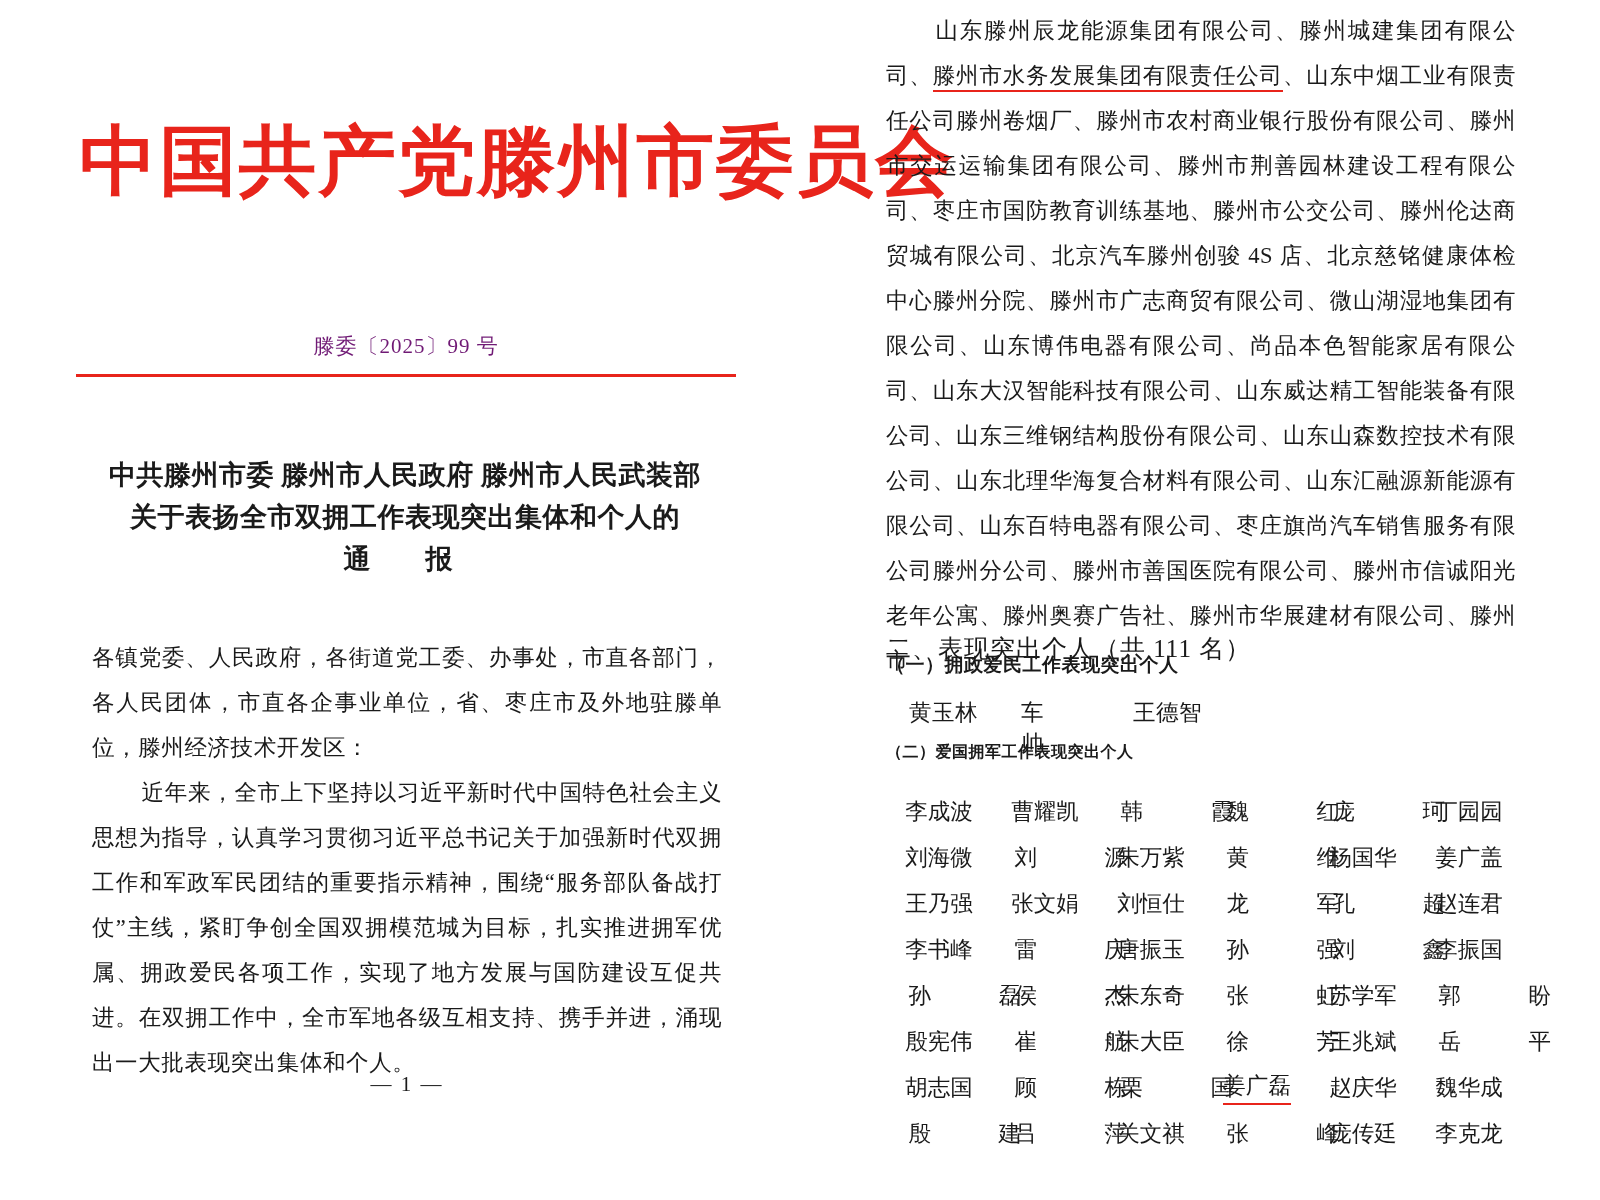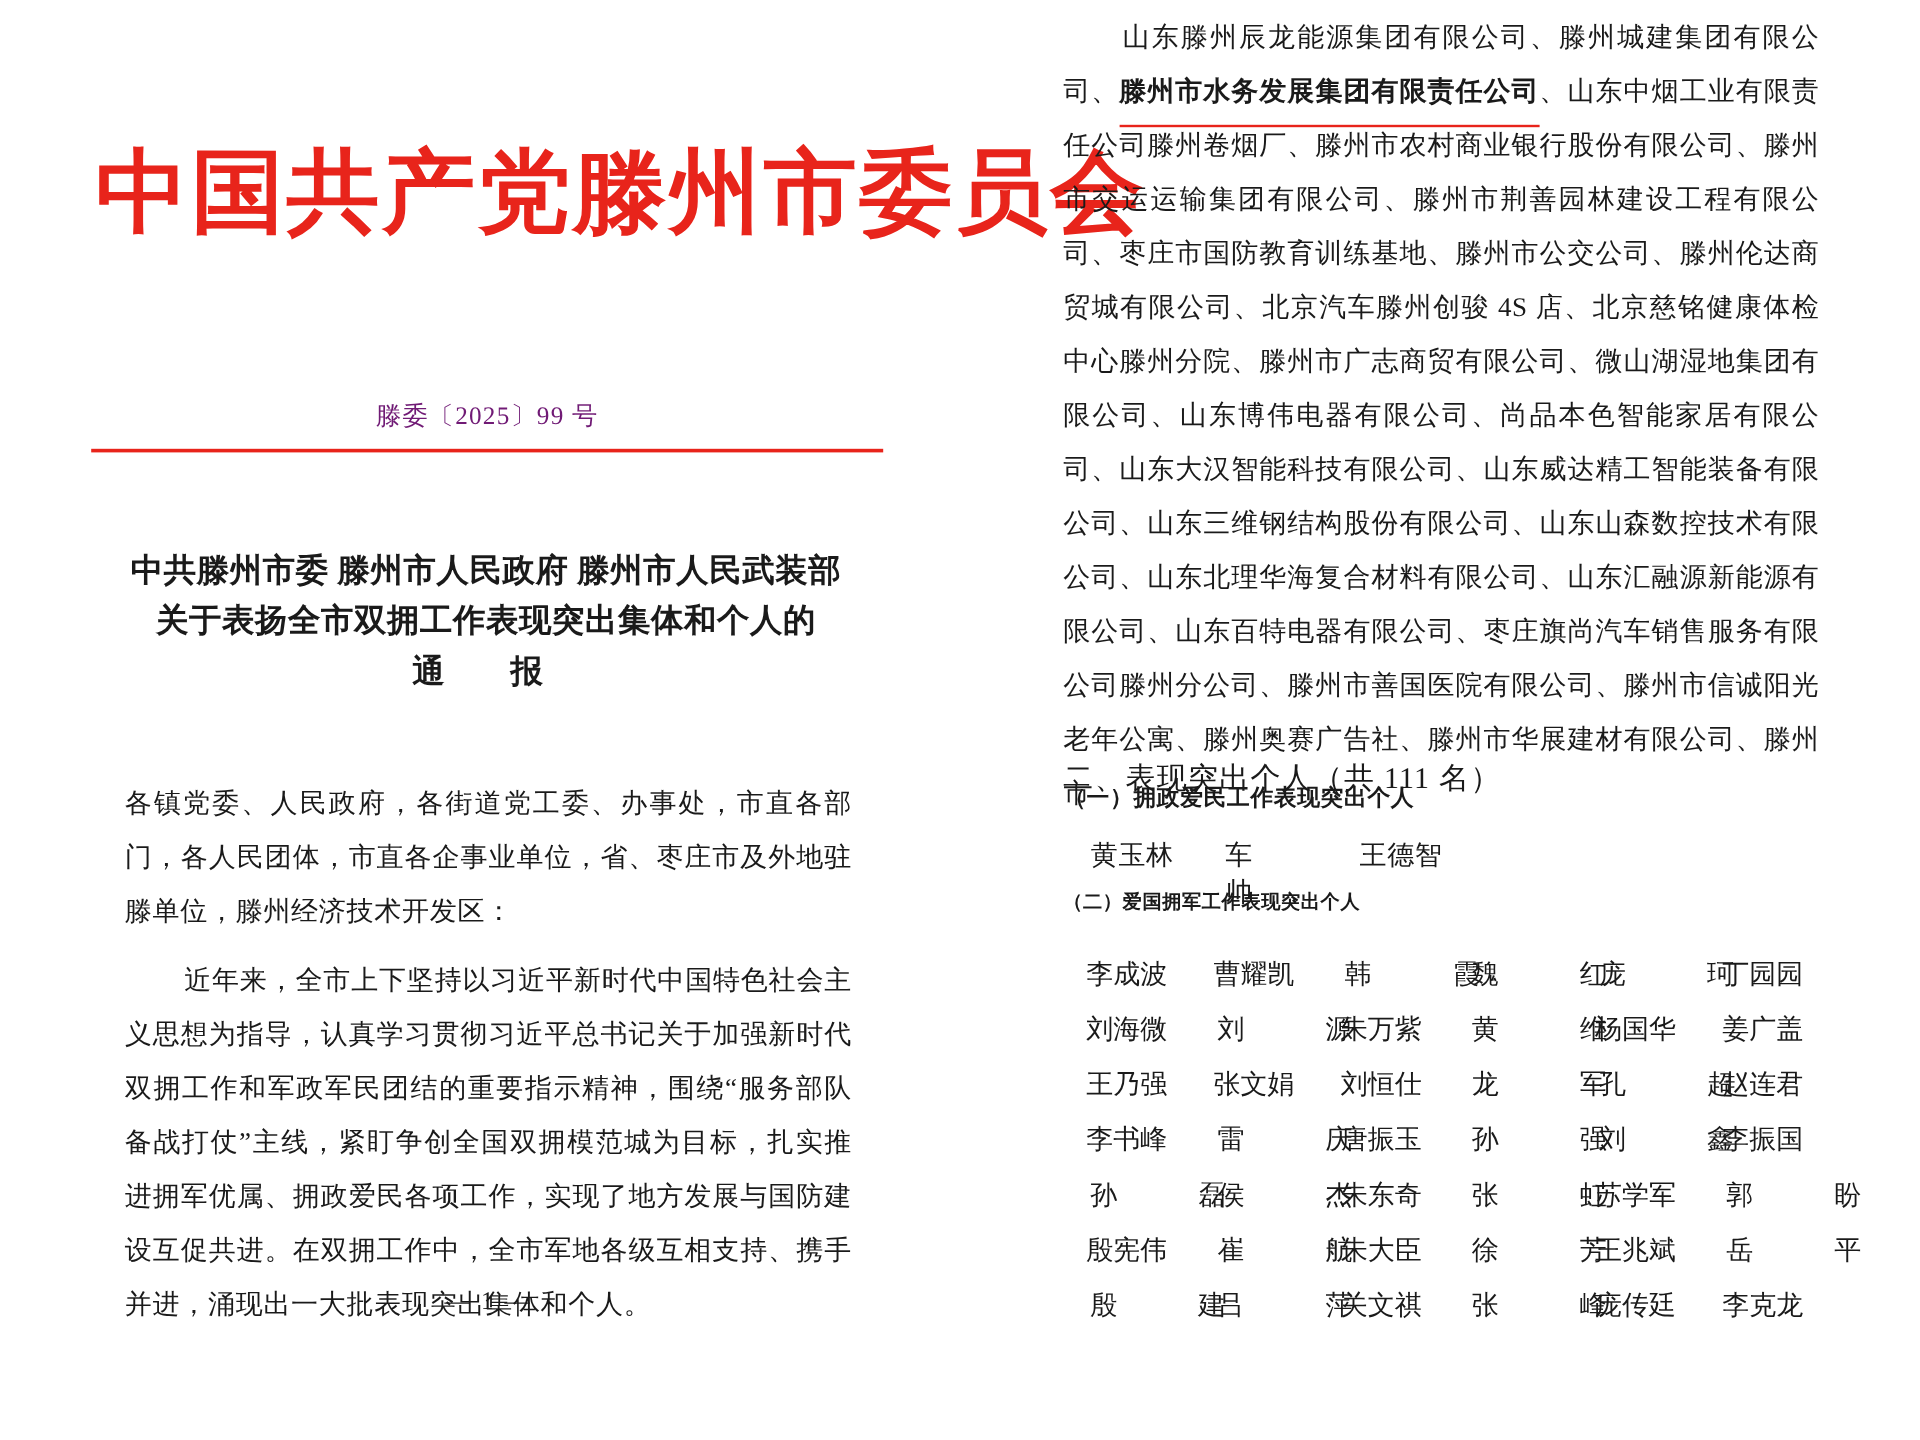--- a/index.html
+++ b/index.html
@@ -80,21 +80,21 @@
     position: absolute;
     left: 92px;
     top: 635px;
     width: 630px;
     font-size: 22.5px;
     line-height: 2.0;
     letter-spacing: 0.6px;
     text-align: justify;
   }
   .body-text p {
-    margin: 12px;
+    margin: 0;
   }
   .body-text p.indent {
     text-indent: 2.2em;
   }
   .page-num {
     position: absolute;
     left: 92px;
     top: 1072px;
     width: 630px;
     text-align: center;
@@ -120,22 +120,21 @@
     text-justify: inter-ideograph;
   }
   .r-body p {
     margin: 0;
   }
   .r-body p.indent {
     text-indent: 2.2em;
   }
   .uline {
     border-bottom: 2.5px solid #e8241b;
-    padding-bottom: 16px;
-    font-weight: bold;
+    padding-bottom: 2px;
   }
   .section-heading {
     position: absolute;
     left: 86px;
     top: 632px;
     font-size: 25px;
     font-weight: normal;
     letter-spacing: 1px;
   }
   .sub-heading-1 {
@@ -284,20 +283,28 @@
         </div>
         <div class="grow">
           <div class="cell"><span class="nm">殷宪伟</span></div>
           <div class="cell"><span class="nm two">崔　航</span></div>
           <div class="cell"><span class="nm">朱大臣</span></div>
           <div class="cell"><span class="nm two">徐　芳</span></div>
           <div class="cell"><span class="nm">王兆斌</span></div>
           <div class="cell"><span class="nm two">岳　平</span></div>
         </div>
         <div class="grow">
+          <div class="cell"><span class="nm">胡志国</span></div>
+          <div class="cell"><span class="nm two">顾　栋</span></div>
+          <div class="cell"><span class="nm two">栗　国</span></div>
+          <div class="cell"><span class="nm hl">姜广磊</span></div>
+          <div class="cell"><span class="nm">赵庆华</span></div>
+          <div class="cell"><span class="nm">魏华成</span></div>
+        </div>
+        <div class="grow">
           <div class="cell"><span class="nm two">殷　建</span></div>
           <div class="cell"><span class="nm two">吕　萍</span></div>
           <div class="cell"><span class="nm">关文祺</span></div>
           <div class="cell"><span class="nm two">张　峰</span></div>
           <div class="cell"><span class="nm">庞传廷</span></div>
           <div class="cell"><span class="nm">李克龙</span></div>
         </div>
       </div>
   </div>
 

